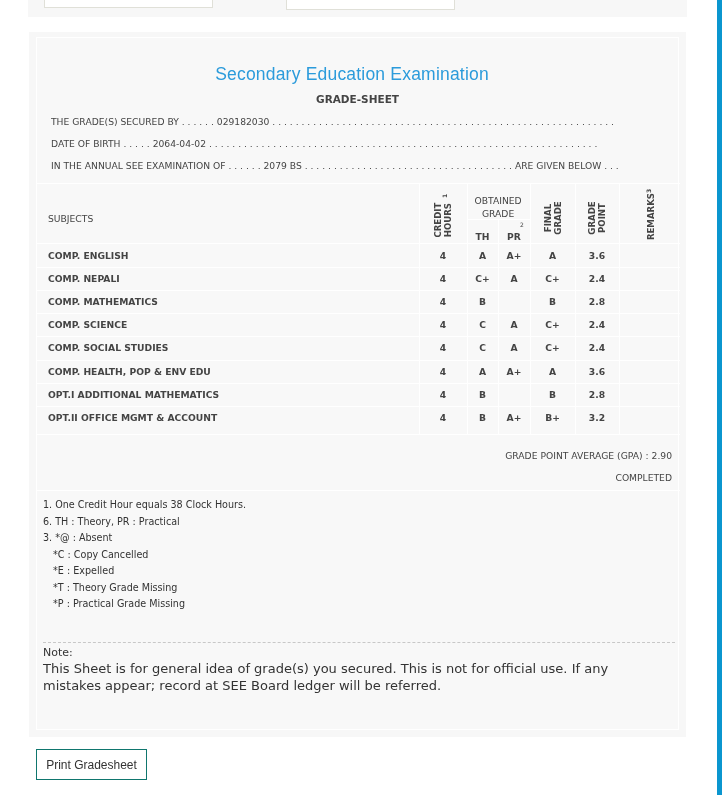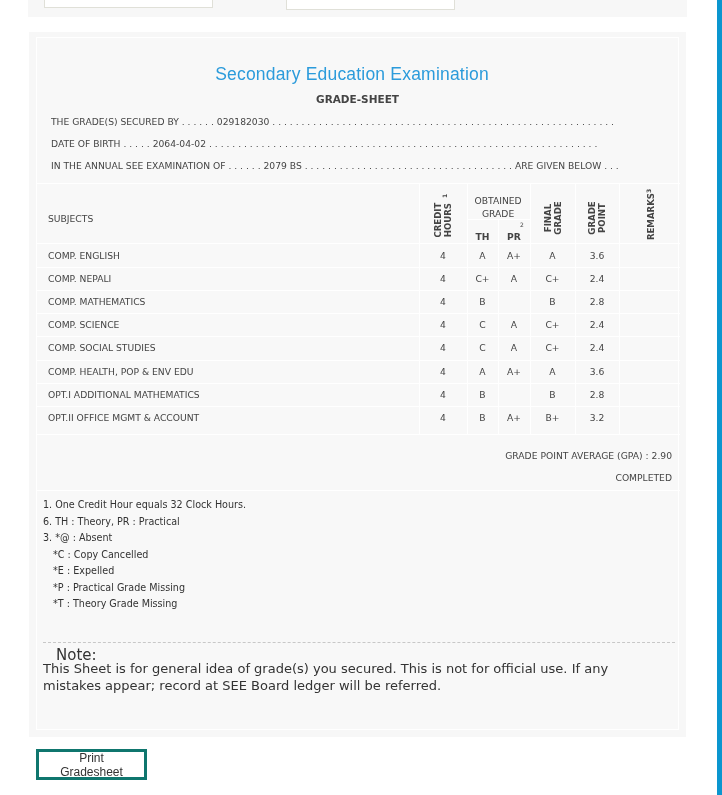--- a/index.html
+++ b/index.html
@@ -28,40 +28,40 @@
 
   .hline { position:absolute; left:0; width:643px; height:1px; background:#ffffff; }
   .vline { position:absolute; width:1px; background:#ffffff; }
 
   .cell { position:absolute; font-size:9.2px; color:#444; }
   .hdr-subjects { left:11px; top:175px; }
   .vert { position:absolute; transform:rotate(-90deg); transform-origin:center center; font-size:8.6px; font-weight:bold; color:#444; text-align:center; line-height:10px; white-space:nowrap; }
   .obt { position:absolute; left:432px; width:62px; top:156px; text-align:center; font-size:9.2px; color:#444; line-height:13px; }
   .thpr { position:absolute; top:193px; font-size:9.2px; color:#444; text-align:center;font-weight:bold; }
 
-  .row { position:absolute; left:0; width:643px; height:23px; }
+  .row { position:absolute; left:0; width:643px; height:23px;font-weight:bold; }
   .row .c { position:absolute; top:6px; font-size:9.2px; color:#444; text-align:center; }
   .row .subj { left:11px; text-align:left; }
   .row .credit { left:382px; width:48px; }
   .row .th { left:430px; width:31px; }
   .row .pr { left:461px; width:32px; }
   .row .fin { left:493px; width:45px; }
   .row .gp { left:538px; width:44px; }
 
   .gpa { position:absolute; right:6px; top:412px; font-size:9.2px; color:#444; }
   .status { position:absolute; right:6px; top:434px; font-size:9.2px; color:#444; }
 
   .footnotes { position:absolute; left:6px; top:459px; font-size:9.6px; color:#333; line-height:16.5px; }
   .footnotes .sub { padding-left:10px; }
 
   .dashed { position:absolute; left:6px; width:632px; top:604px; border-top:1px dashed #c8c8c8; }
-  .note-label { position:absolute; left:19px; top:608px; font-size:15px; color:#333; }
+  .note-label { position:absolute; left:6px; top:608px; font-size:11px; color:#333; }
   .note-text { position:absolute; left:6px; top:623px; width:620px; font-size:13px; color:#333; line-height:16.5px; }
 
-  .print-btn { position:absolute; left:36px; top:749px; width:111px; height:31px; box-sizing:border-box; border:3px solid #0f766e; background:#fff; font-family:"Liberation Sans", sans-serif; font-size:12px; color:#333; display:flex; align-items:center; justify-content:center; cursor:pointer; padding:8px; }
+  .print-btn { position:absolute; left:36px; top:749px; width:111px; height:31px; box-sizing:border-box; border:1px solid #0f766e; background:#fff; font-family:"Liberation Sans", sans-serif; font-size:12px; color:#333; display:flex; align-items:center; justify-content:center; cursor:pointer; padding:8px; }
 </style>
 </head>
 <body>
 
 <div class="scroll-accent"></div>
 
 <div class="top-container">
   <div class="top-input one"></div>
   <div class="top-input two"></div>
 </div>
@@ -182,27 +182,27 @@
       </div>
 
     <div class="hline" style="top:396px"></div>
 
     <div class="gpa">GRADE POINT AVERAGE (GPA) : 2.90</div>
     <div class="status">COMPLETED</div>
 
     <div class="hline" style="top:452px"></div>
 
     <div class="footnotes">
-      <div>1. One Credit Hour equals 32 Clock Hours.</div>
+      <div>1. One Credit Hour equals 38 Clock Hours.</div>
       <div>6. TH : Theory, PR : Practical</div>
       <div>3. *@ : Absent</div>
       <div class="sub">*C : Copy Cancelled</div>
       <div class="sub">*E : Expelled</div>
+      <div class="sub">*T : Theory Grade Missing</div>
       <div class="sub">*P : Practical Grade Missing</div>
-      <div class="sub">*T : Theory Grade Missing</div>
     </div>
 
     <div class="dashed"></div>
     <div class="note-label">Note:</div>
     <div class="note-text">This Sheet is for general idea of grade(s) you secured. This is not for official use. If any mistakes appear; record at SEE Board ledger will be referred.</div>
   </div>
 </div>
 
 <button class="print-btn">Print Gradesheet</button>
 

